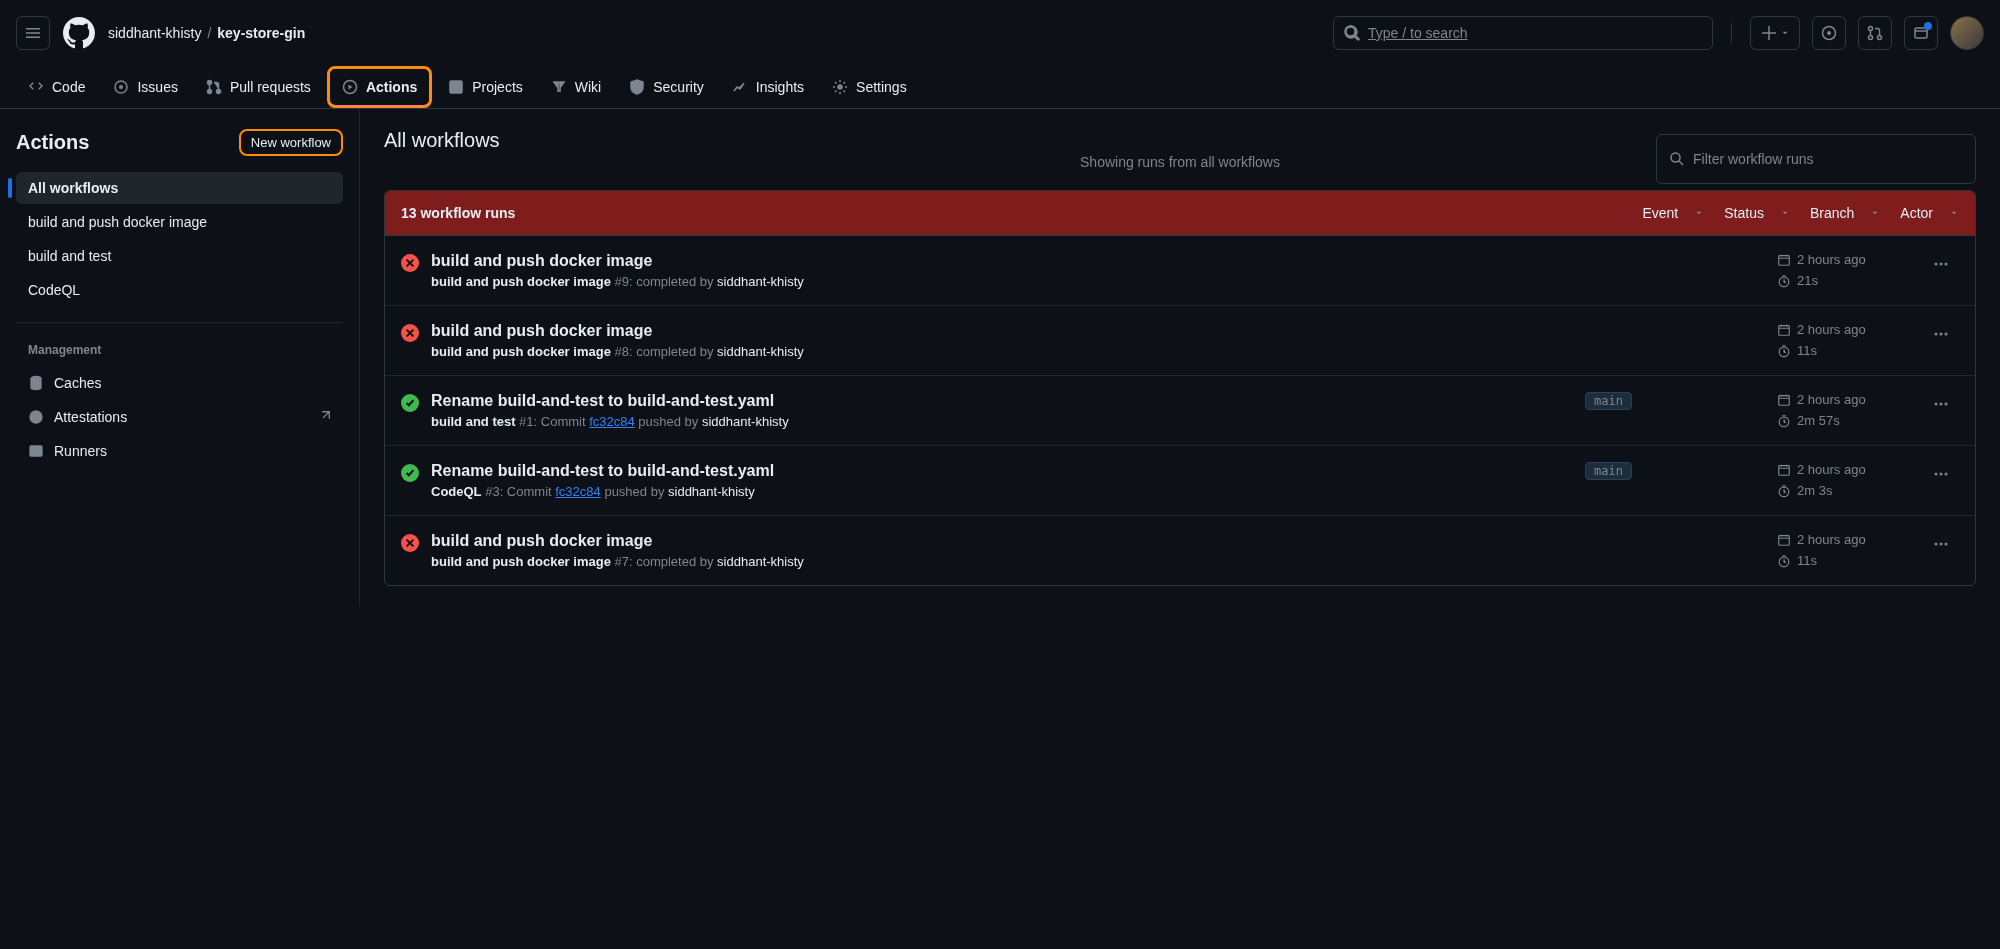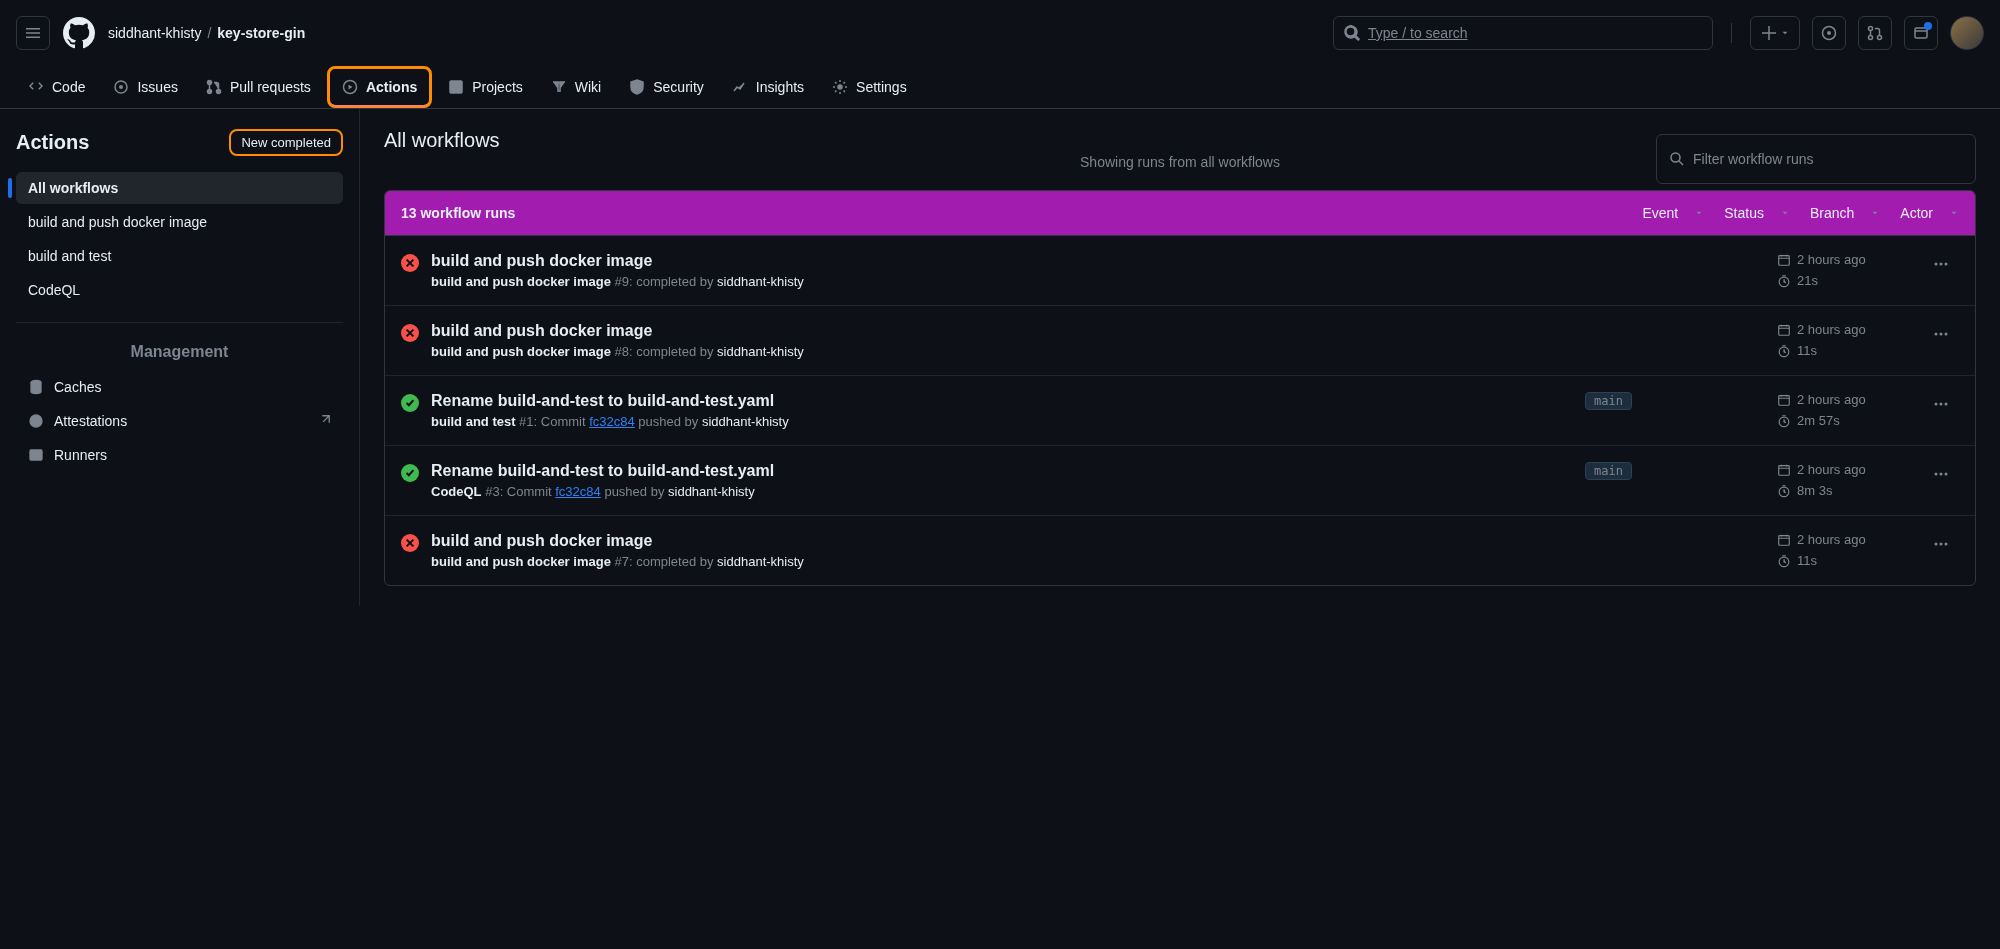--- a/index.html
+++ b/index.html
@@ -32,31 +32,31 @@
 
 .main { display: flex; }
 .sidebar { width: 360px; padding: 20px 16px; border-right: 1px solid #21262d; }
 .sidebar-head { display: flex; align-items: center; justify-content: space-between; margin-bottom: 16px; }
 .sidebar-title { font-size: 20px; font-weight: 600; }
 .new-wf-btn { border: 2px solid #ff8c00; border-radius: 8px; padding: 4px 10px; font-size: 13px; color: #e6edf3; cursor: pointer; }
 .sb-item { display: flex; align-items: center; padding: 8px 12px; border-radius: 6px; cursor: pointer; margin-bottom: 2px; gap: 10px; font-size: 14px; }
 .sb-item.active { background: #21262d; font-weight: 600; position: relative; }
 .sb-item.active::before { content: ""; position: absolute; left: -8px; top: 6px; bottom: 6px; width: 4px; background: #1f6feb; border-radius: 2px; }
 .sb-divider { height: 1px; background: #21262d; margin: 16px 0; }
-.sb-heading { font-size: 16px; font-weight: 600; color: #7d8590; padding: 4px 12px; margin-bottom: 6px; text-align: center; }
+.sb-heading { font-size: 12px; font-weight: 600; color: #7d8590; padding: 4px 12px; margin-bottom: 6px; }
 .ext-icon { margin-left: auto; width: 14px; height: 14px; fill: #7d8590; }
 
 
 .content { flex: 1; padding: 20px 24px; }
 .page-title { font-size: 20px; font-weight: 400; margin-bottom: 2px; }
 .page-sub { color: #7d8590; font-size: 14px; margin-bottom: 20px; text-align: center; }
 .filter-input { float: right; margin-top: -56px; width: 320px; height: 50px; border: 1px solid #30363d; border-radius: 6px; background: #0d1117; padding: 0 12px; display: flex; align-items: center; gap: 8px; color: #7d8590; }
 
 .runs-box { border: 1px solid #30363d; border-radius: 6px; overflow: hidden; clear: both; }
-.runs-head { display: flex; align-items: flex-end; padding: 14px 16px; background: #a21caf; border-bottom: 1px solid #30363d; }
+.runs-head { display: flex; align-items: flex-end; padding: 14px 16px; background: #7f1d1d; border-bottom: 1px solid #30363d; }
 .runs-count { font-weight: 600; font-size: 14px; }
 .filters { margin-left: auto; display: flex; gap: 20px; }
 .filter { display: flex; align-items: center; gap: 16px; cursor: pointer; color: #e6edf3; }
 
 .run-row { display: flex; align-items: flex-start; padding: 16px; border-bottom: 1px solid #21262d; gap: 12px; }
 .run-row:last-child { border-bottom: none; }
 .status-icon { flex-shrink: 0; width: 18px; height: 18px; margin-top: 2px; }
 .status-icon.fail { fill: #f85149; }
 .status-icon.success { fill: #3fb950; }
 .run-main { flex: 1; min-width: 0; }
@@ -197,21 +197,21 @@
         <path d="M8 1v2M8 13v2M1 8h2M13 8h2M3 3l1.5 1.5M11.5 11.5L13 13M13 3l-1.5 1.5M4.5 11.5L3 13"></path>
       </svg>
     <span>Settings</span>
   </div>
 </div>
 
 <div class="main">
   <div class="sidebar">
     <div class="sidebar-head">
       <div class="sidebar-title">Actions</div>
-      <div class="new-wf-btn">New completed</div>
+      <div class="new-wf-btn">New workflow</div>
     </div>
     <div class="sb-item active">All workflows</div>
     <div id="wf-list">
         <div class="sb-item">build and push docker image</div>
         <div class="sb-item">build and test</div>
         <div class="sb-item">CodeQL</div>
       </div>
     <div class="sb-divider"></div>
     <div class="sb-heading">Management</div>
     <div class="sb-item">
@@ -406,21 +406,21 @@
                   <rect x="2" y="3" width="12" height="11" rx="1" fill="none" stroke="#7d8590" stroke-width="1.3"></rect>
                   <path d="M2 6h12M5 2v2M11 2v2" stroke="#7d8590" stroke-width="1.3"></path>
                 </svg>
                 <span>2 hours ago</span>
               </div>
               <div class="time-row">
                 <svg viewBox="0 0 16 16">
                   <circle cx="8" cy="9" r="5.5" fill="none" stroke="#7d8590" stroke-width="1.3"></circle>
                   <path d="M8 6v3l2 1M6 2h4" stroke="#7d8590" stroke-width="1.3"></path>
                 </svg>
-                <span>8m 3s</span>
+                <span>2m 3s</span>
               </div>
             </div>
             <div class="menu-col">
               <div class="menu-dots">
                 <svg width="16" height="16" viewBox="0 0 16 16" fill="#7d8590">
                   <circle cx="3" cy="8" r="1.5"></circle>
                   <circle cx="8" cy="8" r="1.5"></circle>
                   <circle cx="13" cy="8" r="1.5"></circle>
                 </svg>
               </div>

